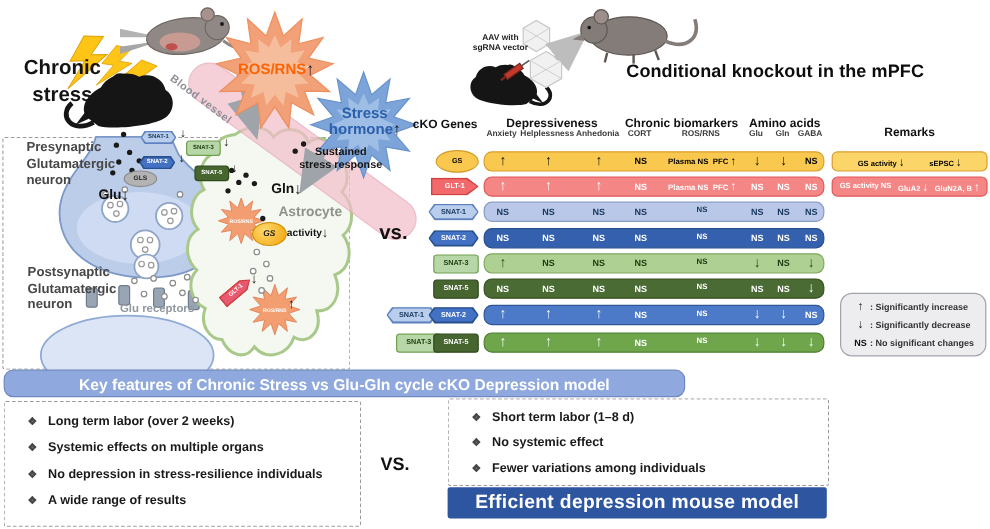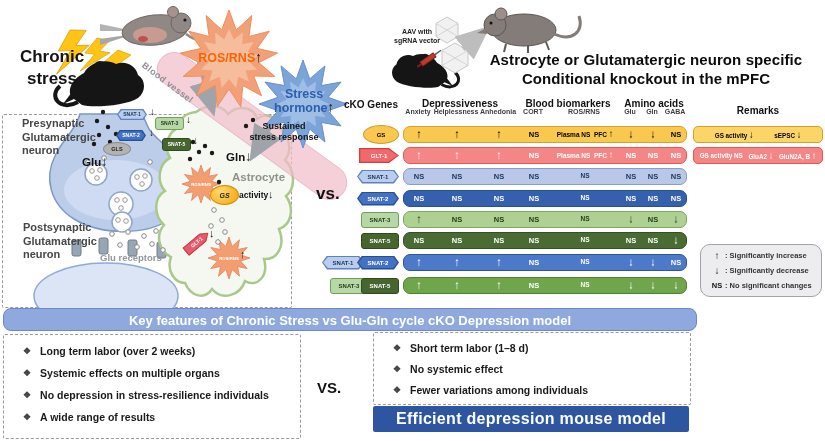--- a/index.html
+++ b/index.html
@@ -88,21 +88,21 @@
 
   
   #legend{position:absolute;left:700px;top:244px;width:122px;height:53px;background:#EDEDF0;border:1.5px solid #A0A4AC;
           border-radius:10px;z-index:2;display:flex;flex-direction:column;justify-content:center;padding:2px 0;box-sizing:border-box;}
   .leg-row{display:flex;align-items:center;padding-left:8px;height:15px;}
   .leg-sym{width:16px;text-align:center;font-weight:bold;font-size:10px;color:#111;}
   .leg-sym.ns{font-size:7.5px;}
   .leg-text{font-size:7.5px;color:#333;font-weight:bold;}
 
   
-  #key-banner{position:absolute;left:3px;top:308px;width:694px;height:23px;background:#8FA9DE;border:1px solid #7088BF;
+  #key-banner{position:absolute;left:3px;top:308px;width:568px;height:23px;background:#8FA9DE;border:1px solid #7088BF;
               border-radius:8px;color:#fff;font-weight:bold;font-size:13px;text-align:center;line-height:23px;z-index:2;box-sizing:border-box;}
   .feat{display:flex;align-items:center;gap:9px;height:22px;padding-left:20px;font-size:10.5px;font-weight:bold;color:#1a1a1a;}
   .bullet{font-size:9px;color:#444;}
   #left-feature-list{position:absolute;left:3px;top:340px;width:296px;z-index:2;}
   #right-feature-list{position:absolute;left:373px;top:337px;width:316px;z-index:2;}
   #right-feature-list .feat{height:21px;}
   #result-banner{position:absolute;left:373px;top:406px;width:316px;height:26px;background:#2E55A0;color:#fff;
                  font-weight:bold;font-size:16px;text-align:center;line-height:26px;z-index:2;letter-spacing:.3px;border-radius:2px;}
 </style>
 </head>
@@ -326,28 +326,27 @@
   <div class="darr" style="left:209px;top:227px;font-size:11px;">↓</div>
   <div class="darr" style="left:240px;top:248px;font-size:11px;">↑</div>
 
   <div class="lb" id="vs-top">vs.</div>
 
   <div class="lb" id="aav-label">
     <div>AAV with</div>
       <div>sgRNA vector</div>
   </div>
   <div class="lb" id="main-title">
-    <div>Astrocyte or Glutamatergic neuron specific</div>
       <div>Conditional knockout in the mPFC</div>
   </div>
 
   <div id="cko-table">
     <div class="gh" id="h-cko">cKO Genes</div>
     <div class="gh" id="h-dep">Depressiveness</div>
-    <div class="gh" id="h-stress">Blood biomarkers</div>
+    <div class="gh" id="h-stress">Chronic biomarkers</div>
     <div class="gh" id="h-amino">Amino acids</div>
     <div class="gh" id="h-remarks">Remarks</div>
     <div class="gridcols" id="sub-headers">
         <div class="sub">Anxiety</div>
         <div class="sub">Helplessness</div>
         <div class="sub">Anhedonia</div>
         <div class="sub">CORT</div>
         <div class="sub">ROS/RNS</div>
         <div class="sub">Glu</div>
         <div class="sub">Gln</div>

